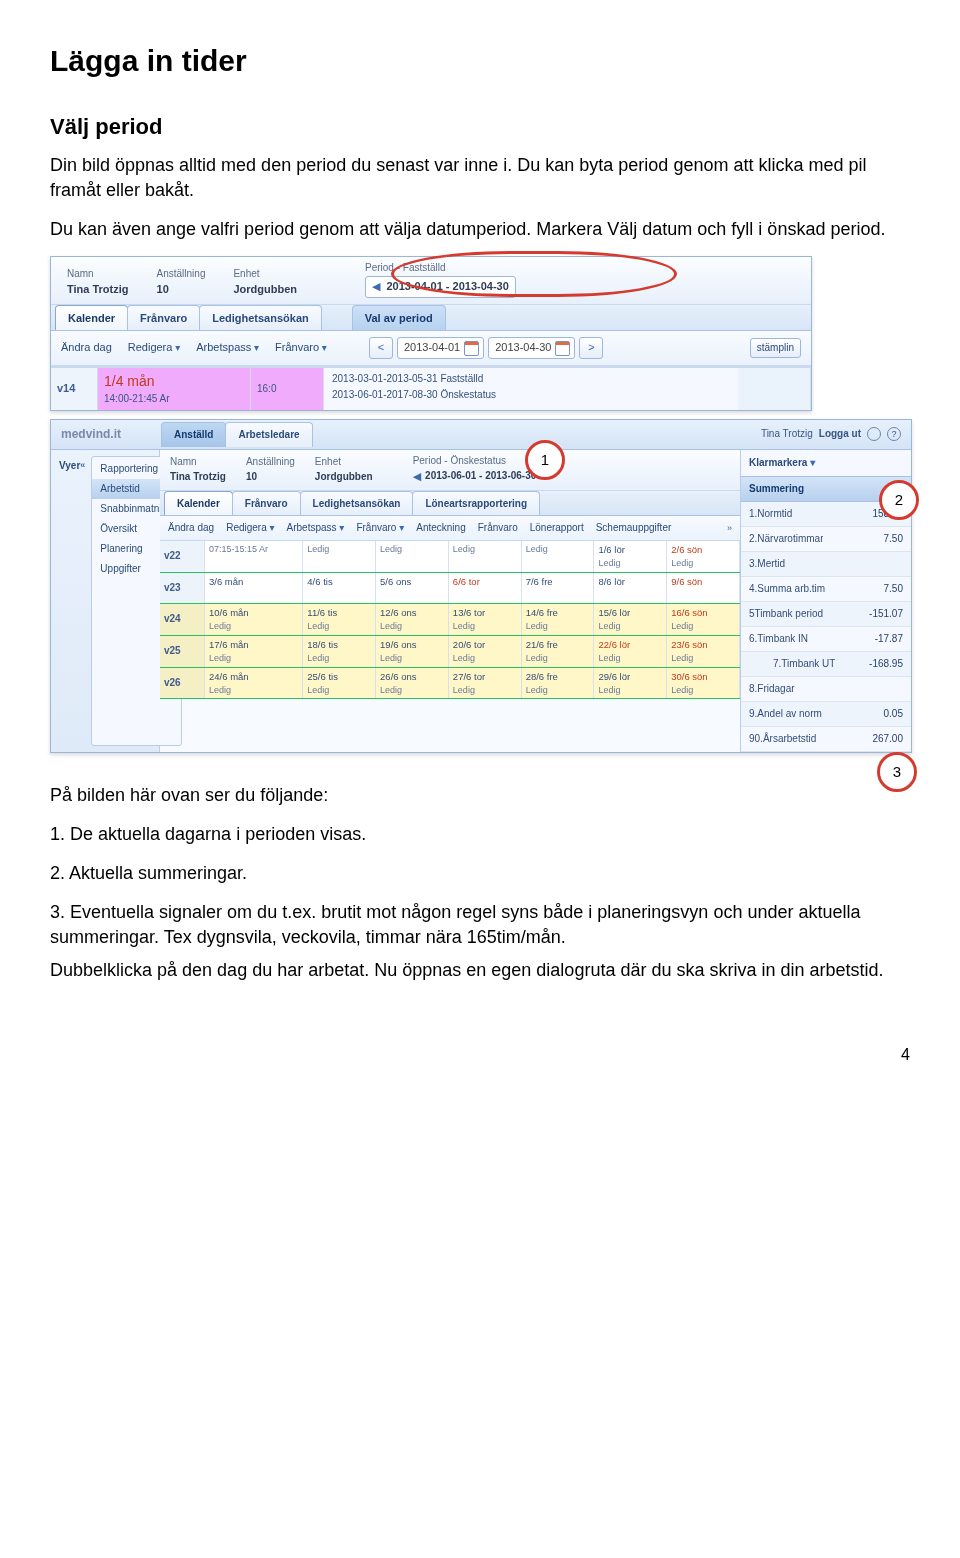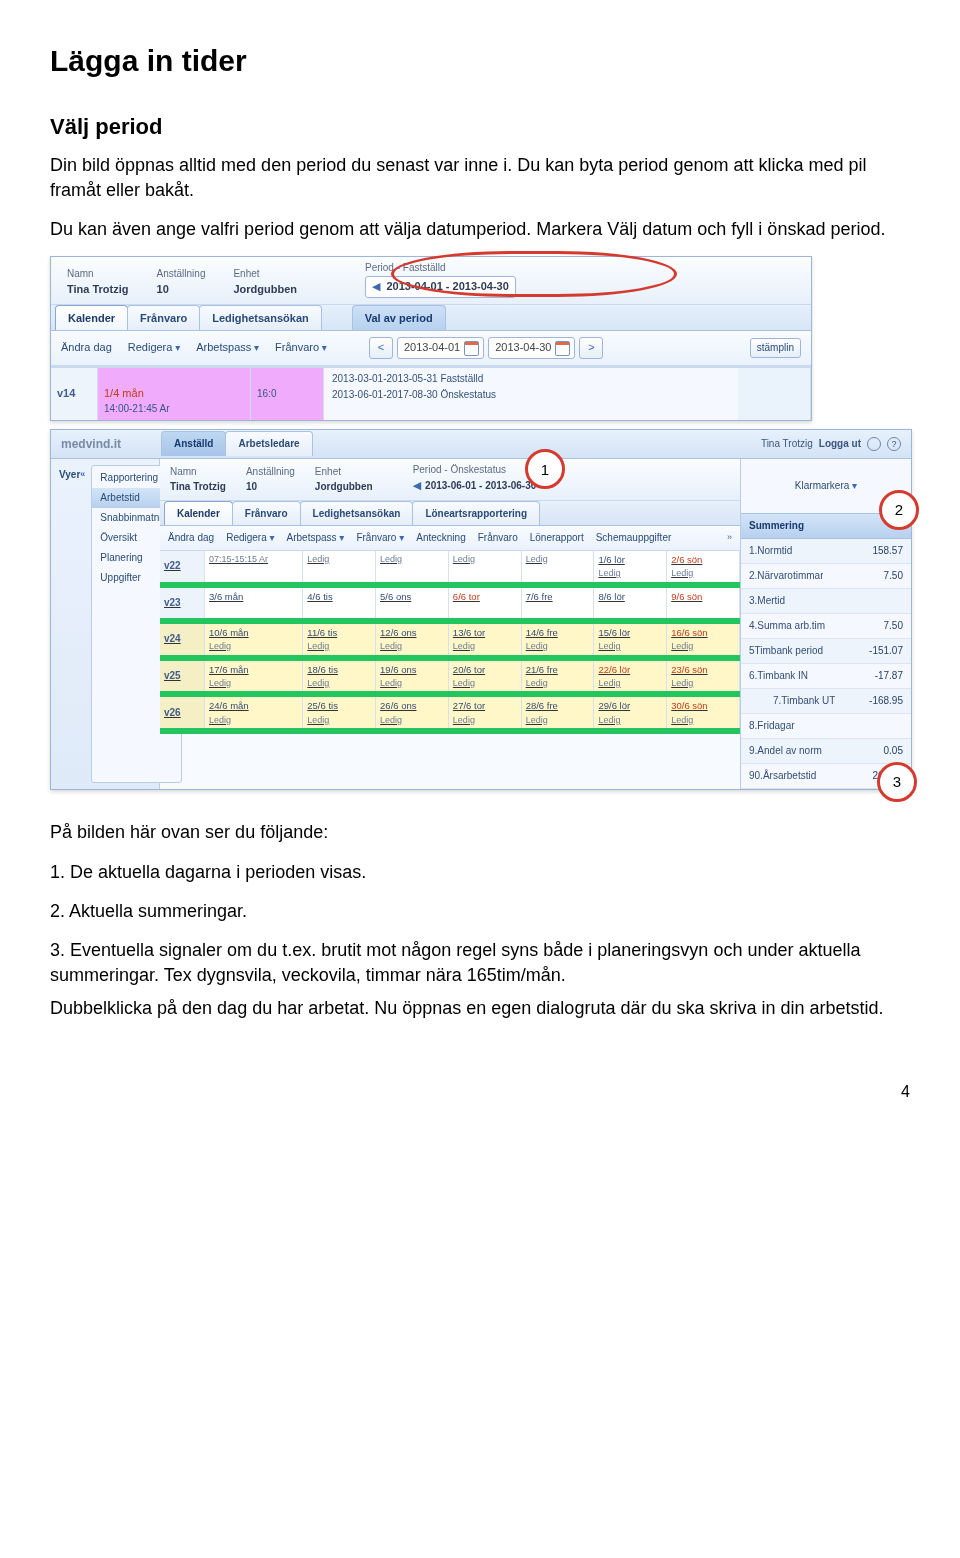--- a/index.html
+++ b/index.html
@@ -116,21 +116,21 @@
   .shot1 .sched-row {
     display: flex; align-items: stretch;
     background: #f0abfc;
   }
   .cell {
     border-right: 1px solid #d3dcea; padding: 4px 6px;
     display: flex; flex-direction: column; justify-content: center;
   }
   .wk { width: 34px; background: #eef4fc; color:#3f5c8b; font-weight:bold; }
   .slot { width: 140px; }
-  .red-txt { color: #c23a1a; font-size:11px;margin-top:14px; }
+  .red-txt { color: #c23a1a; font-size:14px; }
   .time-txt { color: #3a567f; font-size:10px; }
   .slot-end { width: 60px; }
   .hist {
     flex:1; padding:4px 8px; display:flex; flex-direction:column; gap:2px;
     background:#f5f9ff;
   }
   .hist-line { color:#34507a; font-size:10px; }
   .right-col { width: 60px; background:#eaf2fb; }
   .shot1 .divider { height: 2px; background:#cbd9ef; }
   .stamp-btn {
@@ -193,39 +193,39 @@
     border-bottom:1px solid #a9c1e4; padding:0 4px;
   }
   .s2-tools {
     display:flex; align-items:center; gap:12px;
     padding:5px 8px; background:linear-gradient(#f8fbff,#eaf2fc);
     border-bottom:1px solid #c9d9ef;
   }
   .s2-grid {
     background:#fff;
   }
-  .gr-row { display:flex; border-bottom:6px solid #22c55e;text-decoration:underline;}
+  .gr-row { display:flex; border-bottom:1px solid #22c55e;}
   .gr-wk { width:36px; background:#edf3fb; color:#3f5c8b; font-weight:bold;
     border-right:1px solid #d6e0ef; padding:3px 4px; display:flex; align-items:center;}
   .gr-c {
     flex:1; border-right:1px solid #d6e0ef; padding:2px 4px 2px 4px;
     display:flex; flex-direction:column; gap:1px; min-height:26px;
   }
   .gr-c.first { flex:1.4; }
   .gr-day { color:#334d77; font-size:9.5px;}
   .gr-day.red { color:#c23a1a; }
   .gr-sub { color:#6a7b96; font-size:9px; }
   .gr-row.yellow .gr-c { background:#fff7c8; }
   .gr-row.yellow .gr-wk { background:#f4efc5; }
 
   .s2-right {
     width:170px; border-left:1px solid #b9cde8;
     background:#f5f9ff; display:flex; flex-direction:column;
   }
-  .rt-top { padding:20px 8px; color:#2a4a7a; text-align:center; cursor:pointer;}
+  .rt-top { padding:6px 8px; color:#2a4a7a; text-align:left; cursor:pointer;font-weight:bold;}
   .sum-hd {
     padding:5px 8px; background:linear-gradient(#d3e4f8,#b7d0ee);
     border-top:1px solid #a9c1e4; border-bottom:1px solid #a9c1e4;
     color:#163a6e; font-weight:bold; display:flex; justify-content:space-between;
   }
   .sum-row {
     display:flex; justify-content:space-between; padding:5px 8px;
     border-bottom:1px solid #dbe5f2; color:#334d77;
   }
   .sum-row:nth-child(odd){ background:#eef4fc;}

